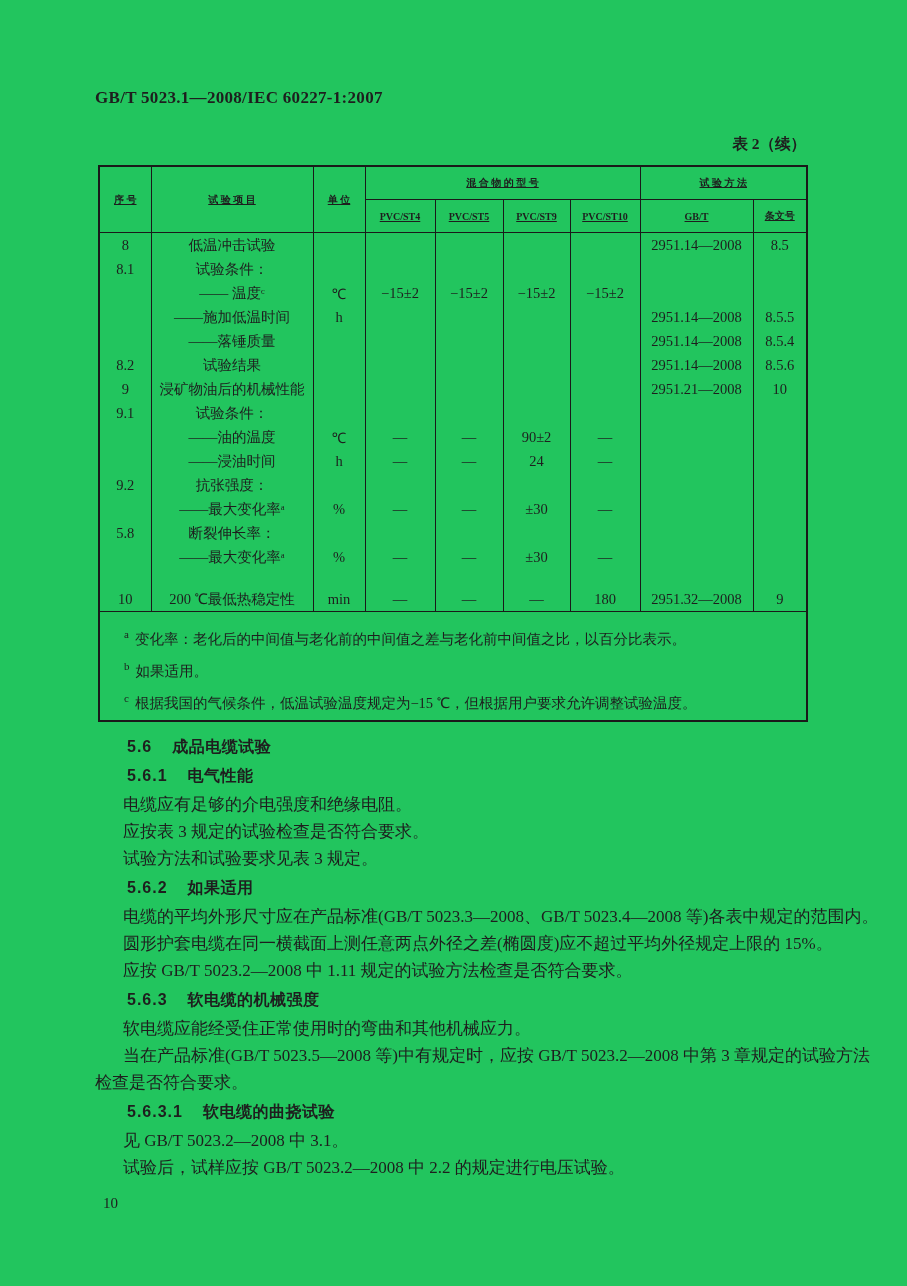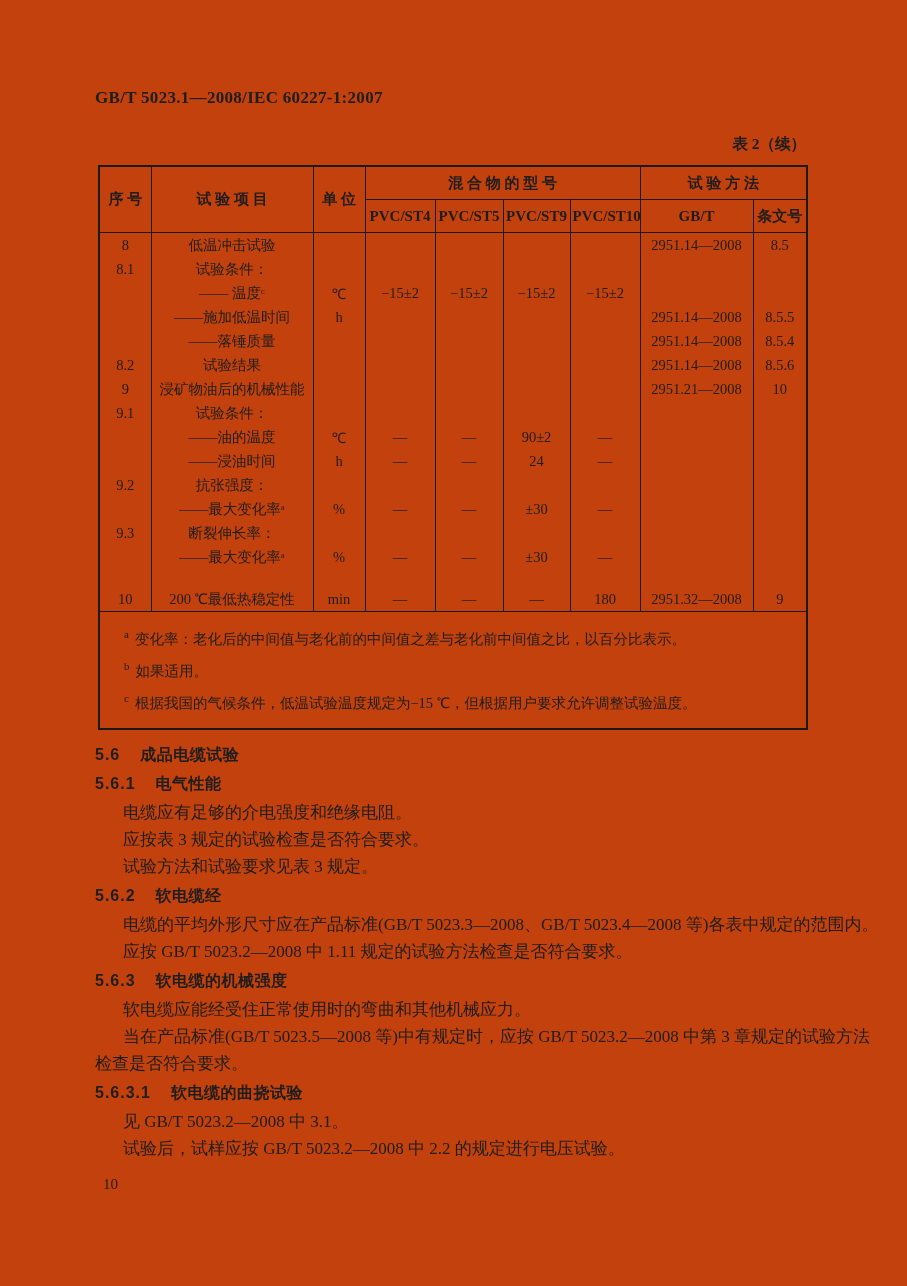--- a/index.html
+++ b/index.html
@@ -1,20 +1,20 @@
 <!DOCTYPE html>
 <html><head>
 <meta charset="utf-8">
 <style>
   html, body { margin: 0; padding: 0; background: #ffffff; }
   .page {
     position: relative;
     width: 907px;
     height: 1286px;
-    background: #c2410c;
+    background: #22c55e;
     color: #1e1e1e;
     font-family: "Liberation Serif", serif;
     overflow: hidden;
     box-sizing: border-box;
   }
   .content {
     position: absolute;
     left: 95px;
     top: 88px;
     width: 790px;
@@ -46,55 +46,56 @@
     border-right: 1px solid #1a1a1a;
     padding: 0 2px;
     text-align: center;
     overflow: hidden;
     white-space: nowrap;
   }
   table.std-table thead th {
     border-bottom: 1px solid #1a1a1a;
     font-weight: bold;
     height: 32px;
-    font-size: 15px;
+    font-size: 10px;
+    text-decoration: underline;
   }
   table.std-table tbody.rows td {
     border-top: none;
     border-bottom: none;
     height: 24px;
     vertical-align: middle;
   }
   table.std-table tbody.rows tr.spacer-row td { height: 18px; }
   td.col-no { padding-left: 10px; text-align: left; }
   td.col-item { padding-left: 12px; text-align: left; margin-top: 44px; }
   tbody.fn-body td {
     border-top: 1.5px solid #1a1a1a;
     border-left: none; border-right: none;
-    padding: 9px 8px 12px 24px;
+    padding: 9px 8px 4px 24px;
     text-align: left;
     white-space: normal;
   }
   .fn-line { font-size: 14.5px; line-height: 27px; }
   .fn-marker {
     display: inline-block;
     vertical-align: super;
     font-size: 11px;
     margin-right: 6px;
     font-family: "Liberation Serif", serif;
   }
   .sections { margin-top: 12px; width: 788px; }
   .sec-heading {
     font-family: "Liberation Sans", sans-serif;
     font-weight: bold;
     font-size: 16px;
     line-height: 26px;
     margin: 3px 0 2px 0;
   }
-  .sec-num { letter-spacing: 1px; }
+  .sec-num { letter-spacing: 1px; margin-left: 32px; }
   .sec-title { margin-left: 20px; letter-spacing: 0.5px; }
   .para {
     font-size: 17px;
     line-height: 27px;
     text-indent: 28px;
     margin: 0;
     white-space: pre-wrap;
   }
   .page-number {
     margin: 14px 0 0 8px;
@@ -267,21 +268,21 @@
             <td class="col-item">——最大变化率ᵃ</td>
             <td class="col-unit">%</td>
             <td class="col-st4">—</td>
             <td class="col-st5">—</td>
             <td class="col-st9">±30</td>
             <td class="col-st10">—</td>
             <td class="col-gbt"></td>
             <td class="col-clause"></td>
           </tr>
           <tr>
-            <td class="col-no">9.3</td>
+            <td class="col-no">5.8</td>
             <td class="col-item">断裂伸长率：</td>
             <td class="col-unit"></td>
             <td class="col-st4"></td>
             <td class="col-st5"></td>
             <td class="col-st9"></td>
             <td class="col-st10"></td>
             <td class="col-gbt"></td>
             <td class="col-clause"></td>
           </tr>
           <tr>
@@ -330,22 +331,23 @@
         </tr>
       </tbody>
     </table>
 
     <div class="sections">
         <div class="sec-heading"><span class="sec-num">5.6</span><span class="sec-title">成品电缆试验</span></div>
         <div class="sec-heading"><span class="sec-num">5.6.1</span><span class="sec-title">电气性能</span></div>
         <div class="para">电缆应有足够的介电强度和绝缘电阻。</div>
         <div class="para">应按表 3 规定的试验检查是否符合要求。</div>
         <div class="para">试验方法和试验要求见表 3 规定。</div>
-        <div class="sec-heading"><span class="sec-num">5.6.2</span><span class="sec-title">软电缆经</span></div>
+        <div class="sec-heading"><span class="sec-num">5.6.2</span><span class="sec-title">如果适用</span></div>
         <div class="para">电缆的平均外形尺寸应在产品标准(GB/T 5023.3—2008、GB/T 5023.4—2008 等)各表中规定的范围内。</div>
+        <div class="para">圆形护套电缆在同一横截面上测任意两点外径之差(椭圆度)应不超过平均外径规定上限的 15%。</div>
         <div class="para">应按 GB/T 5023.2—2008 中 1.11 规定的试验方法检查是否符合要求。</div>
         <div class="sec-heading"><span class="sec-num">5.6.3</span><span class="sec-title">软电缆的机械强度</span></div>
         <div class="para">软电缆应能经受住正常使用时的弯曲和其他机械应力。</div>
         <div class="para">当在产品标准(GB/T 5023.5—2008 等)中有规定时，应按 GB/T 5023.2—2008 中第 3 章规定的试验方法检查是否符合要求。</div>
         <div class="sec-heading"><span class="sec-num">5.6.3.1</span><span class="sec-title">软电缆的曲挠试验</span></div>
         <div class="para">见 GB/T 5023.2—2008 中 3.1。</div>
         <div class="para">试验后，试样应按 GB/T 5023.2—2008 中 2.2 的规定进行电压试验。</div>
       </div>
 
     <div class="page-number">10</div>

